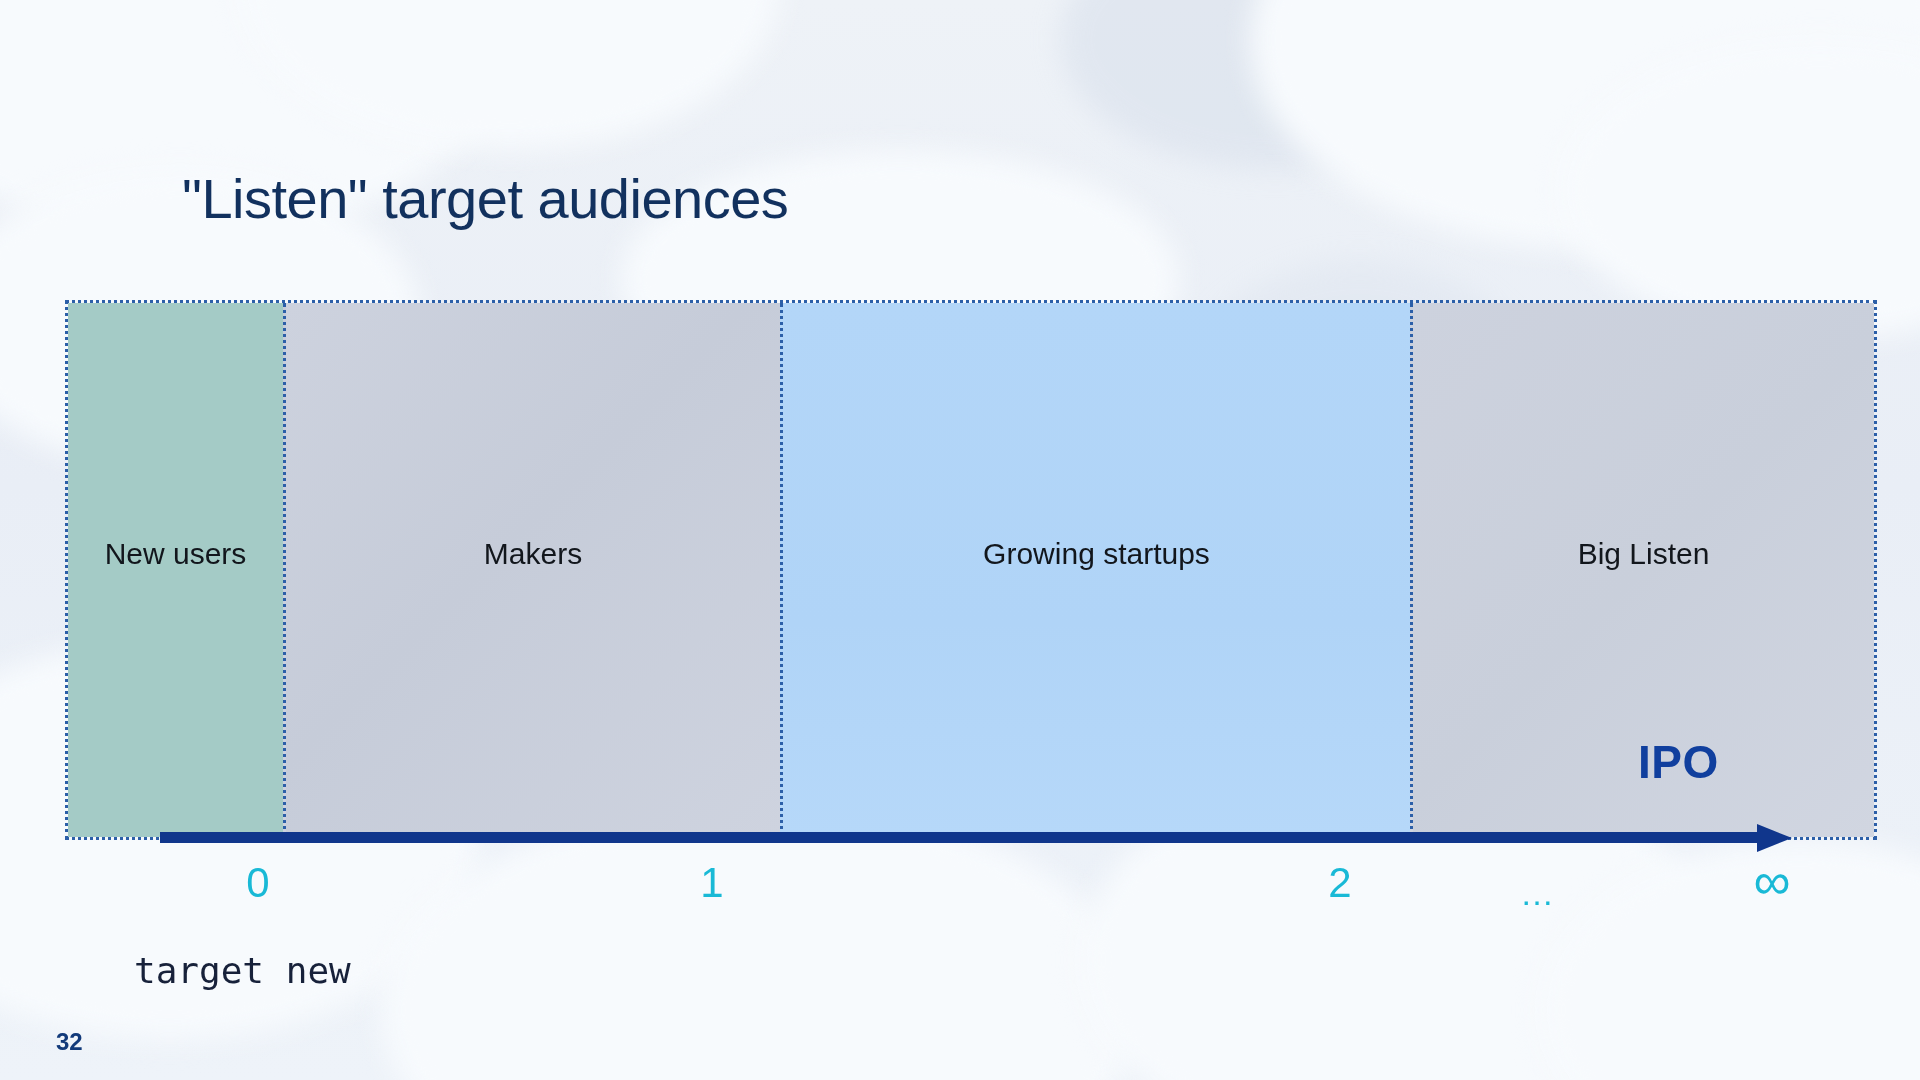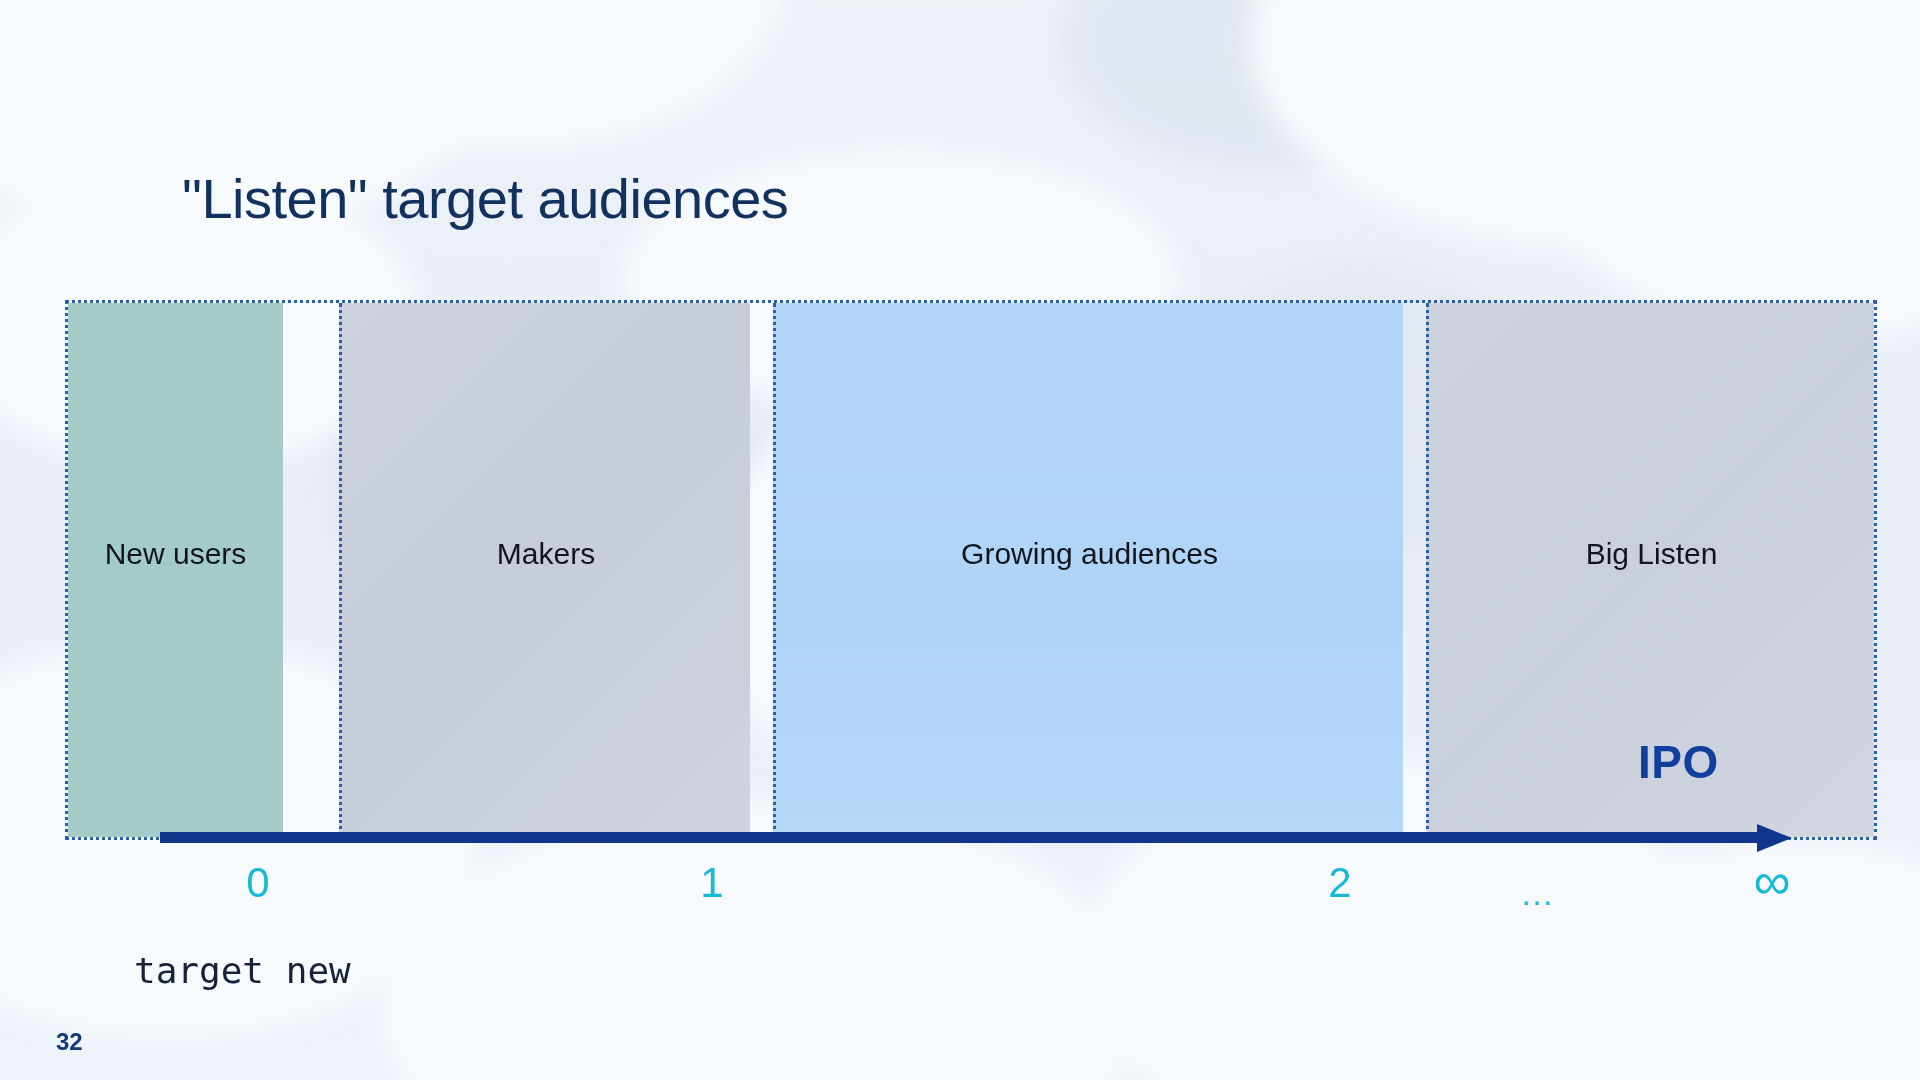--- a/index.html
+++ b/index.html
@@ -58,21 +58,20 @@
   
   #bands {
     position: absolute;
     left: 65px;
     top: 300px;
     width: 1812px;
     height: 540px;
     box-sizing: border-box;
     border: 3px dotted #2c5fa8;
     display: flex;
-    gap: 23px;
   }
   .band {
     position: relative;
     box-sizing: border-box;
     display: flex;
     align-items: center;
     justify-content: center;
   }
   .band + .band {
     border-left: 3px dotted #2c5fa8;
@@ -188,26 +187,26 @@
   </div>
 
   <h1 id="title">"Listen" target audiences</h1>
 
   <div id="bands">
 
     <div class="band" style="width:215px; background:#a4cbc6;">
       <span class="band-label">New users</span>
     </div>
 
-    <div class="band" style="width:411px; background:linear-gradient(135deg,#cdd2de 0%,#c6ccd9 45%,#ced3df 100%);margin-left:33px;">
+    <div class="band" style="width:497px; background:linear-gradient(135deg,#cdd2de 0%,#c6ccd9 45%,#ced3df 100%);">
       <span class="band-label">Makers</span>
     </div>
 
     <div class="band" style="width:630px; background:linear-gradient(180deg,#b3d6f8 0%,#b0d4f7 60%,#b6d8f9 100%);">
-      <span class="band-label">Growing audiences</span>
+      <span class="band-label">Growing startups</span>
     </div>
 
     <div class="band" style="flex:1; background:linear-gradient(135deg,#cdd2de 0%,#c9cfdb 50%,#d1d6e1 100%);">
       <span class="band-label">Big Listen</span>
     </div>
 
   </div>
 
   <div id="ipo">IPO</div>
 

